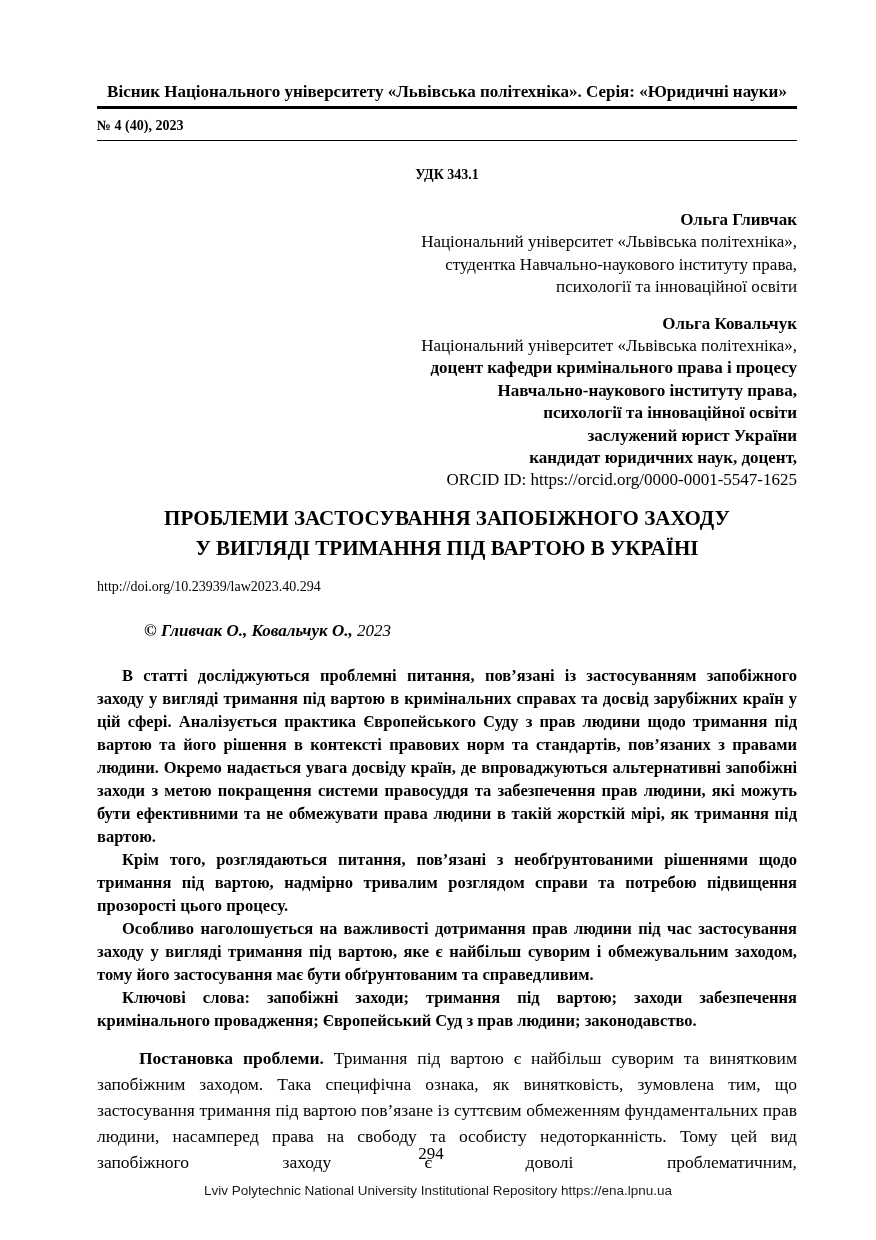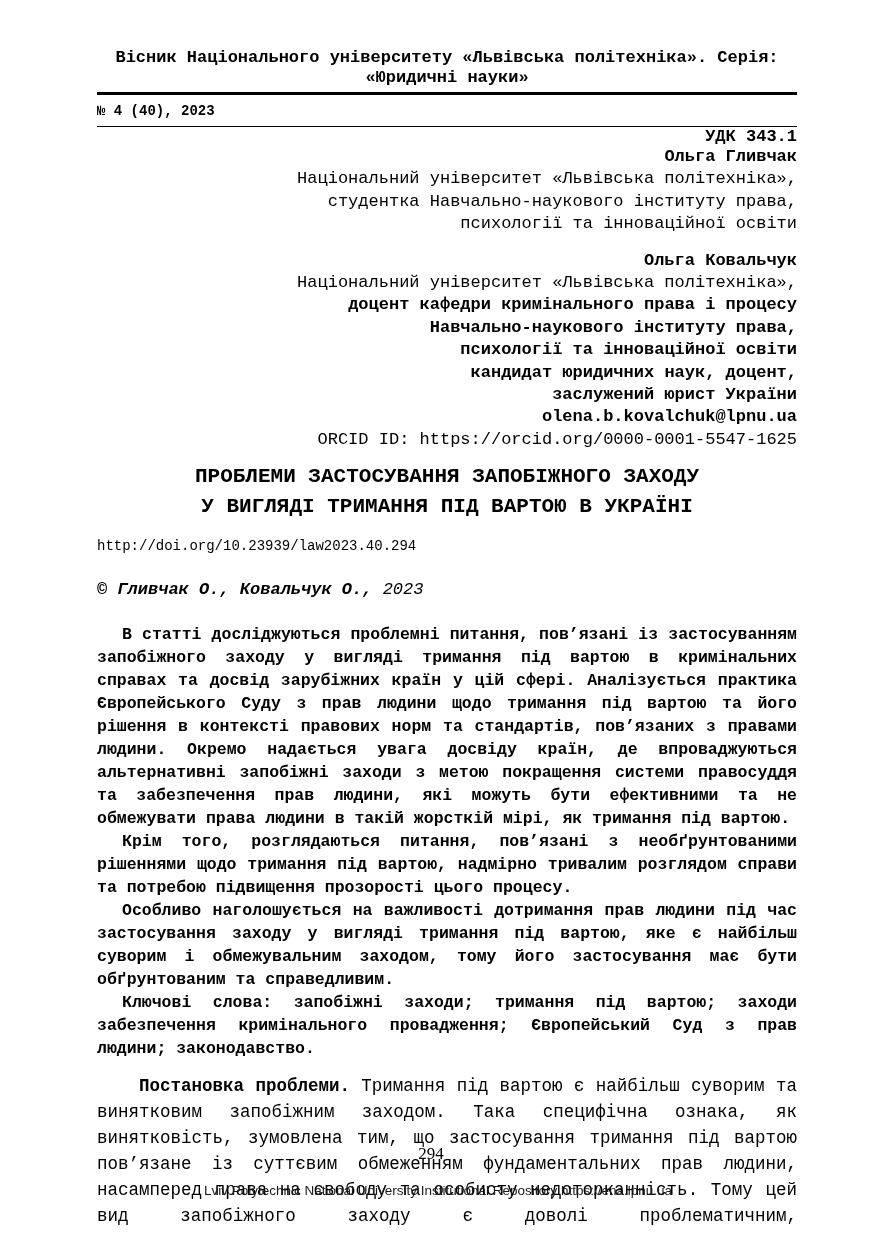--- a/index.html
+++ b/index.html
@@ -8,56 +8,55 @@
     background: #ffffff;
     color: #000;
     font-family: "Liberation Serif", "DejaVu Serif", serif;
     overflow: hidden;
     position: relative;
   }
   .page {
     position: relative;
     width: 700px;
     margin-left: 97px;
-    padding-top: 48px;
-    font-family: Liberation Mono, monospace;
+    padding-top: 82px;
   }
   
   .journal-title {
     font-size: 17px; font-weight: bold; text-align: center;
     line-height: 20px;
   }
   .rule { background: #000; width: 100%; }
   .rule.thick { height: 2.5px; margin-top: 4px; }
   .rule.thin  { height: 1.5px; margin-top: 5px; }
   .issue {
     font-size: 14px; font-weight: bold; text-align: left;
     margin-top: 7px; line-height: 19px;
   }
   
   .udc {
-    font-size: 17px; font-weight: bold; text-align: right;
-    line-height: 19px;
+    font-size: 14px; font-weight: bold; text-align: center;
+    margin-top: 24px; line-height: 19px;
   }
   
-  .author-block { text-align: right; }
+  .author-block { text-align: right; margin-top: 25px; }
   .author-block.second { margin-top: 14px; }
   .author-line { font-size: 17px; line-height: 22.4px; }
   .author-line.bold { font-weight: bold; }
   
   .article-title {
     margin-top: 11px;
     text-align: center;
     font-size: 21px; font-weight: bold;
     line-height: 30px;
   }
   
   .doi { margin-top: 12px; font-size: 14px; line-height: 20px; text-align: left; }
   
-  .copyright { margin-top: 24px; font-size: 17px; line-height: 20px; font-style: italic; }
+  .copyright { margin-top: 24px; font-size: 17px; line-height: 20px; font-style: italic; margin-left: 47px; }
   .copyright .names { font-weight: bold; }
   
   .abstract { margin-top: 23px; }
   .abstract p {
     margin: 0;
     font-size: 16.5px; font-weight: bold;
     line-height: 23px;
     text-align: justify;
     text-indent: 25px;
   }
@@ -106,23 +105,22 @@
     <div class="author-line">студентка Навчально-наукового інституту права,</div>
     <div class="author-line">психології та інноваційної освіти</div>
   </section>
 
   <section class="author-block second">
     <div class="author-line bold">Ольга Ковальчук</div>
     <div class="author-line">Національний університет «Львівська політехніка»,</div>
     <div class="author-line bold">доцент кафедри кримінального права і процесу</div>
     <div class="author-line bold">Навчально-наукового інституту права,</div>
     <div class="author-line bold">психології та інноваційної освіти</div>
+    <div class="author-line bold">заслужений юрист України</div>
     <div class="author-line bold">кандидат юридичних наук, доцент,</div>
-    <div class="author-line bold">заслужений юрист України</div>
-    <div class="author-line bold">olena.b.kovalchuk@lpnu.ua</div>
     <div class="author-line">ORCID ID: https://orcid.org/0000-0001-5547-1625</div>
   </section>
 
   <h1 class="article-title">
     <div>ПРОБЛЕМИ ЗАСТОСУВАННЯ ЗАПОБІЖНОГО ЗАХОДУ</div>
     <div>У ВИГЛЯДІ ТРИМАННЯ ПІД ВАРТОЮ В УКРАЇНІ</div>
   </h1>
 
   <div class="doi">http://doi.org/10.23939/law2023.40.294</div>
 

